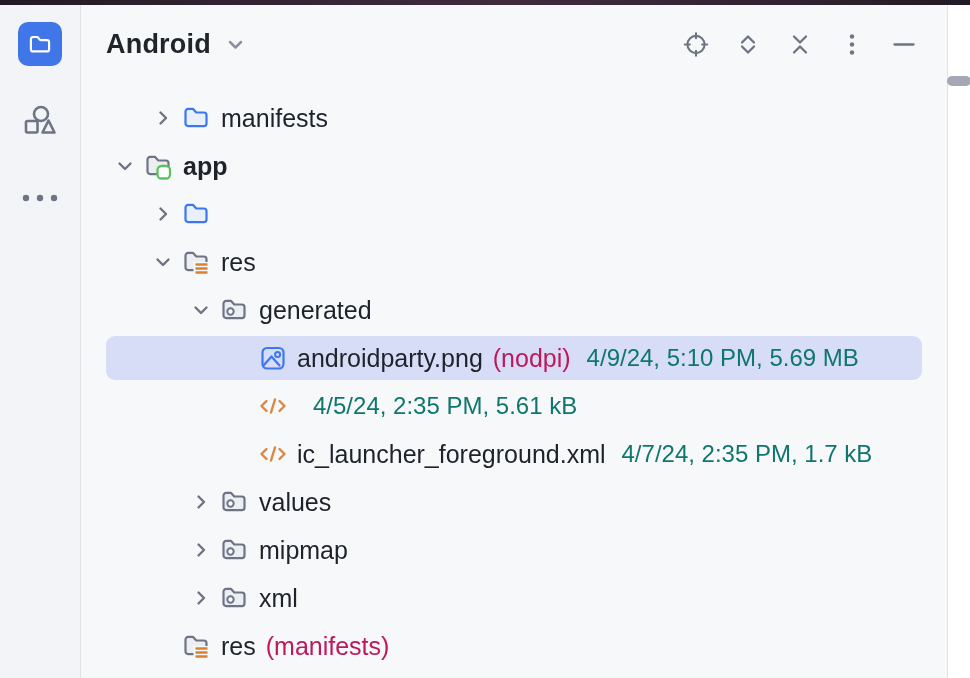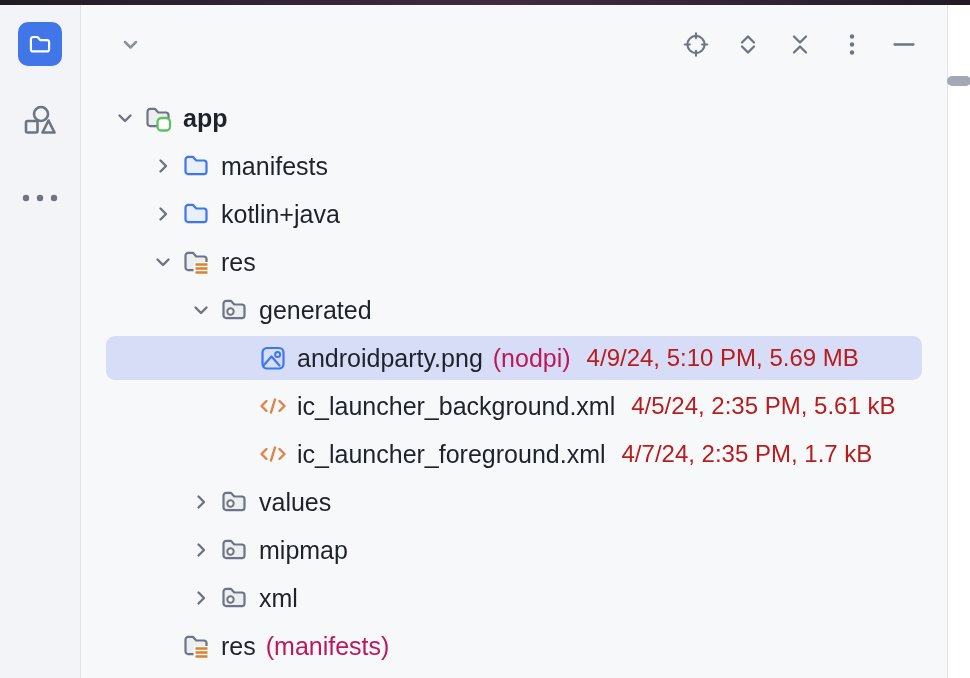--- a/index.html
+++ b/index.html
@@ -57,21 +57,21 @@
   .row.selected .hl{display:block;}
   .row>*{position:relative;}
   .chev-slot{width:38px;height:48px;display:flex;align-items:center;justify-content:center;flex:0 0 38px;}
   .d1 .chev-slot{margin-left:38px;}
   .d2 .chev-slot{margin-left:76px;}
   .d3 .chev-slot{margin-left:114px;}
   .node-icon{width:30px;height:30px;flex:0 0 30px;margin-right:9px;display:flex;align-items:center;justify-content:center;}
   .lbl{font-size:25px;color:#1e222a;}
   .lbl.bold{font-weight:700;}
   .sfx{font-size:25px;color:#be185d;margin-left:10px;}
-  .meta{font-size:24px;color:#b91c1c;margin-left:16px;}
+  .meta{font-size:24px;color:#0f766e;margin-left:16px;}
   
   .editor-strip{
     position:absolute;right:0;top:5px;bottom:0;width:22px;
     background:#ffffff;border-left:1px solid #e2e3e8;
   }
   .vthumb{
     position:absolute;right:-1px;top:71px;width:24px;height:10px;
     border-radius:5px;background:#a3a8b4;cursor:pointer;
   }
   svg{display:block;}
@@ -106,20 +106,21 @@
           <circle cx="20" cy="5" r="3.2"></circle>
           <circle cx="34" cy="5" r="3.2"></circle>
       </svg>
     </span>
   </div>
 </div>
 
 <div class="panel">
 
   <div class="panel-header">
+    <span class="panel-title">Android</span>
     <span class="title-chev">
       <svg width="24" height="24" viewBox="0 0 24 24" fill="none">
         <path d="M7 10 L12.5 15.5 L18 10" stroke="#8b919d" stroke-width="2.5" stroke-linecap="round" stroke-linejoin="round"></path>
       </svg>
     </span>
     <div class="hdr-actions">
       <span class="hdr-icon">
         <svg width="27" height="27" viewBox="0 0 26 26" fill="none" stroke="#6d7482" stroke-width="2.1" stroke-linecap="round">
           <circle cx="13" cy="13" r="8.6"></circle>
           <path d="M13 1.8 V6.8 M13 19.2 V24.2 M1.8 13 H6.8 M19.2 13 H24.2"></path>
@@ -147,20 +148,35 @@
       <span class="hdr-icon">
         <svg width="27" height="27" viewBox="0 0 26 26" fill="none" stroke="#6d7482" stroke-width="2.3" stroke-linecap="round">
           <path d="M3.5 13 H22.5"></path>
         </svg>
       </span>
     </div>
   </div>
 
   <div class="tree">
 
+    <div class="row d1">
+
+      <span class="chev-slot">
+        <svg width="24" height="24" viewBox="0 0 24 24" fill="none">
+            <path d="M9.5 6.5 L15 12 L9.5 17.5" stroke="#6d7382" stroke-width="2.4" stroke-linecap="round" stroke-linejoin="round"></path>
+          </svg>
+      </span>
+      <span class="node-icon">
+        <svg width="30" height="30" viewBox="0 0 30 30" fill="none">
+          <path d="M3.5 20.5 V8.5 a2.6 2.6 0 0 1 2.6-2.6 h5 l3.2 3.6 h7.6 a2.6 2.6 0 0 1 2.6 2.6 v8.4 a2.6 2.6 0 0 1 -2.6 2.6 h-15.8 a2.6 2.6 0 0 1 -2.6-2.6 Z" fill="#e9effd" stroke="#3b77f2" stroke-width="2.2" stroke-linejoin="round"></path>
+        </svg>
+      </span>
+      <span class="lbl">manifests</span>
+    </div>
+
     <div class="row d0">
 
       <span class="chev-slot">
         <svg width="24" height="24" viewBox="0 0 24 24" fill="none">
             <path d="M6.5 9.5 L12 15 L17.5 9.5" stroke="#6d7382" stroke-width="2.4" stroke-linecap="round" stroke-linejoin="round"></path>
           </svg>
       </span>
       <span class="node-icon">
         <svg width="30" height="30" viewBox="0 0 30 30" fill="none">
           <path d="M3.5 20.5 V8.5 a2.6 2.6 0 0 1 2.6-2.6 h5 l3.2 3.6 h7.6 a2.6 2.6 0 0 1 2.6 2.6 v8.4 a2.6 2.6 0 0 1 -2.6 2.6 h-15.8 a2.6 2.6 0 0 1 -2.6-2.6 Z" fill="#eceef2" stroke="#6d7484" stroke-width="2.2" stroke-linejoin="round"></path>
@@ -175,36 +191,20 @@
       <span class="chev-slot">
         <svg width="24" height="24" viewBox="0 0 24 24" fill="none">
             <path d="M9.5 6.5 L15 12 L9.5 17.5" stroke="#6d7382" stroke-width="2.4" stroke-linecap="round" stroke-linejoin="round"></path>
           </svg>
       </span>
       <span class="node-icon">
         <svg width="30" height="30" viewBox="0 0 30 30" fill="none">
           <path d="M3.5 20.5 V8.5 a2.6 2.6 0 0 1 2.6-2.6 h5 l3.2 3.6 h7.6 a2.6 2.6 0 0 1 2.6 2.6 v8.4 a2.6 2.6 0 0 1 -2.6 2.6 h-15.8 a2.6 2.6 0 0 1 -2.6-2.6 Z" fill="#e9effd" stroke="#3b77f2" stroke-width="2.2" stroke-linejoin="round"></path>
         </svg>
       </span>
-      <span class="lbl">manifests</span>
-    </div>
-
-    <div class="row d1">
-
-      <span class="chev-slot">
-        <svg width="24" height="24" viewBox="0 0 24 24" fill="none">
-            <path d="M9.5 6.5 L15 12 L9.5 17.5" stroke="#6d7382" stroke-width="2.4" stroke-linecap="round" stroke-linejoin="round"></path>
-          </svg>
-      </span>
-      <span class="node-icon">
-        <svg width="30" height="30" viewBox="0 0 30 30" fill="none">
-          <path d="M3.5 20.5 V8.5 a2.6 2.6 0 0 1 2.6-2.6 h5 l3.2 3.6 h7.6 a2.6 2.6 0 0 1 2.6 2.6 v8.4 a2.6 2.6 0 0 1 -2.6 2.6 h-15.8 a2.6 2.6 0 0 1 -2.6-2.6 Z" fill="#e9effd" stroke="#3b77f2" stroke-width="2.2" stroke-linejoin="round"></path>
-        </svg>
-      </span>
-      <span class="lbl">kotlin+java</span>
     </div>
 
     <div class="row d1">
 
       <span class="chev-slot">
         <svg width="24" height="24" viewBox="0 0 24 24" fill="none">
             <path d="M6.5 9.5 L12 15 L17.5 9.5" stroke="#6d7382" stroke-width="2.4" stroke-linecap="round" stroke-linejoin="round"></path>
           </svg>
       </span>
       <span class="node-icon">
@@ -251,21 +251,20 @@
     <div class="row d3">
 
       <span class="chev-slot"></span>
       <span class="node-icon">
         <svg width="30" height="30" viewBox="0 0 30 30" fill="none" stroke="#dd8544" stroke-width="2.4" stroke-linecap="round" stroke-linejoin="round">
           <path d="M8.5 10 L3.5 15 L8.5 20"></path>
             <path d="M21.5 10 L26.5 15 L21.5 20"></path>
             <path d="M17 8.5 L13 21.5"></path>
         </svg>
       </span>
-      <span class="lbl">ic_launcher_background.xml</span>
       <span class="meta">4/5/24, 2:35 PM, 5.61 kB</span>
     </div>
 
     <div class="row d3">
 
       <span class="chev-slot"></span>
       <span class="node-icon">
         <svg width="30" height="30" viewBox="0 0 30 30" fill="none" stroke="#dd8544" stroke-width="2.4" stroke-linecap="round" stroke-linejoin="round">
           <path d="M8.5 10 L3.5 15 L8.5 20"></path>
             <path d="M21.5 10 L26.5 15 L21.5 20"></path>

